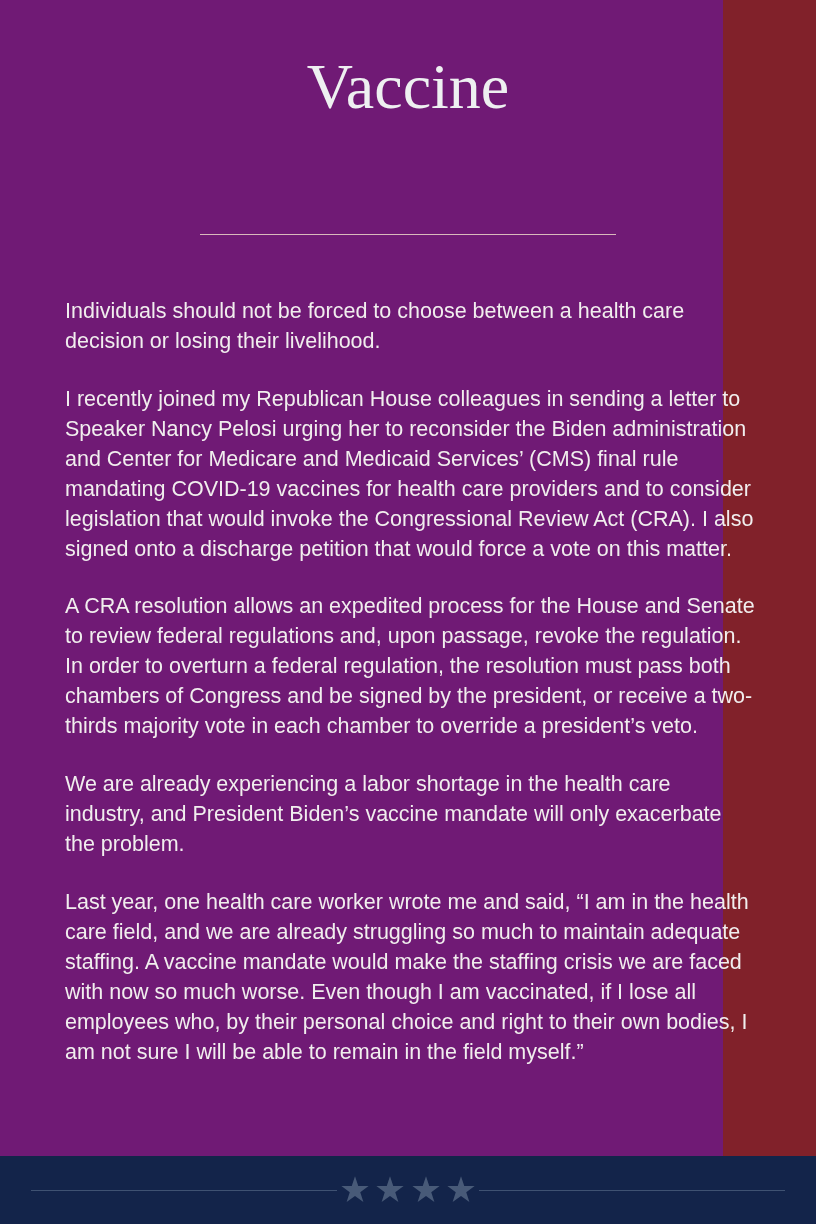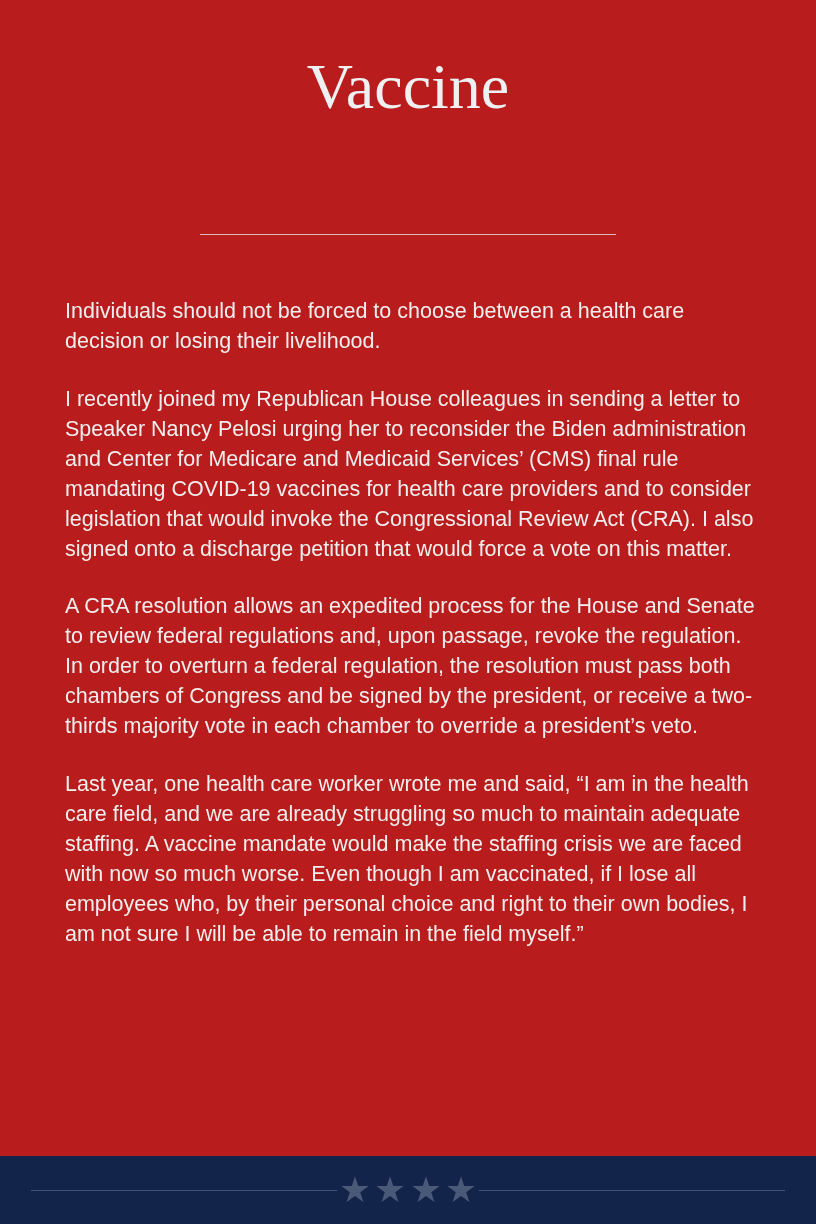--- a/index.html
+++ b/index.html
@@ -10,23 +10,23 @@
       width: 816px;
       height: 1224px;
       position: relative;
       overflow: hidden;
       background: #81212a;
       font-family: "Liberation Sans", "DejaVu Sans", sans-serif;
     }
     .page {
       position: absolute;
       left: 0; top: 0;
-      width: 816px;
+      width: 723px;
       height: 1156px;
-      background: #b91c1c;
+      background: #701a75;
     }
     .title-block {
       position: absolute;
       left: 0;
       top: 52px;
       width: 816px;
       text-align: center;
       color: #eef0f1;
     }
     .title-script {
@@ -105,20 +105,21 @@
 <div class="page">
   <div class="title-block">
     <span class="title-script">Vaccine</span>
   </div>
   <div class="title-rule"></div>
 
   <div class="body-text">
     <p>Individuals should not be forced to choose between a health care decision or losing their livelihood.</p>
     <p>I recently joined my Republican House colleagues in sending a letter to Speaker Nancy Pelosi urging her to reconsider the Biden administration and Center for Medicare and Medicaid Services’ (CMS) final rule mandating COVID-19 vaccines for health care providers and to consider legislation that would invoke the Congressional Review Act (CRA). I also signed onto a discharge petition that would force a vote on this matter.</p>
     <p>A CRA resolution allows an expedited process for the House and Senate to review federal regulations and, upon passage, revoke the regulation. In order to overturn a federal regulation, the resolution must pass both chambers of Congress and be signed by the president, or receive a two-thirds majority vote in each chamber to override a president’s veto.</p>
+    <p>We are already experiencing a labor shortage in the health care industry, and President Biden’s vaccine mandate will only exacerbate the problem.</p>
     <p>Last year, one health care worker wrote me and said, “I am in the health care field, and we are already struggling so much to maintain adequate staffing. A vaccine mandate would make the staffing crisis we are faced with now so much worse. Even though I am vaccinated, if I lose all employees who, by their personal choice and right to their own bodies, I am not sure I will be able to remain in the field myself.”</p>
   </div>
 </div>
 
 <div class="footer">
   <div class="footer-line left"></div>
   <div class="stars">
     <svg class="star" viewBox="0 0 24 24">
         <polygon points="12,1 14.6,8.8 22.9,8.8 16.2,13.7 18.7,21.5 12,16.7 5.3,21.5 7.8,13.7 1.1,8.8 9.4,8.8" fill="#485a78"></polygon>
       </svg>

